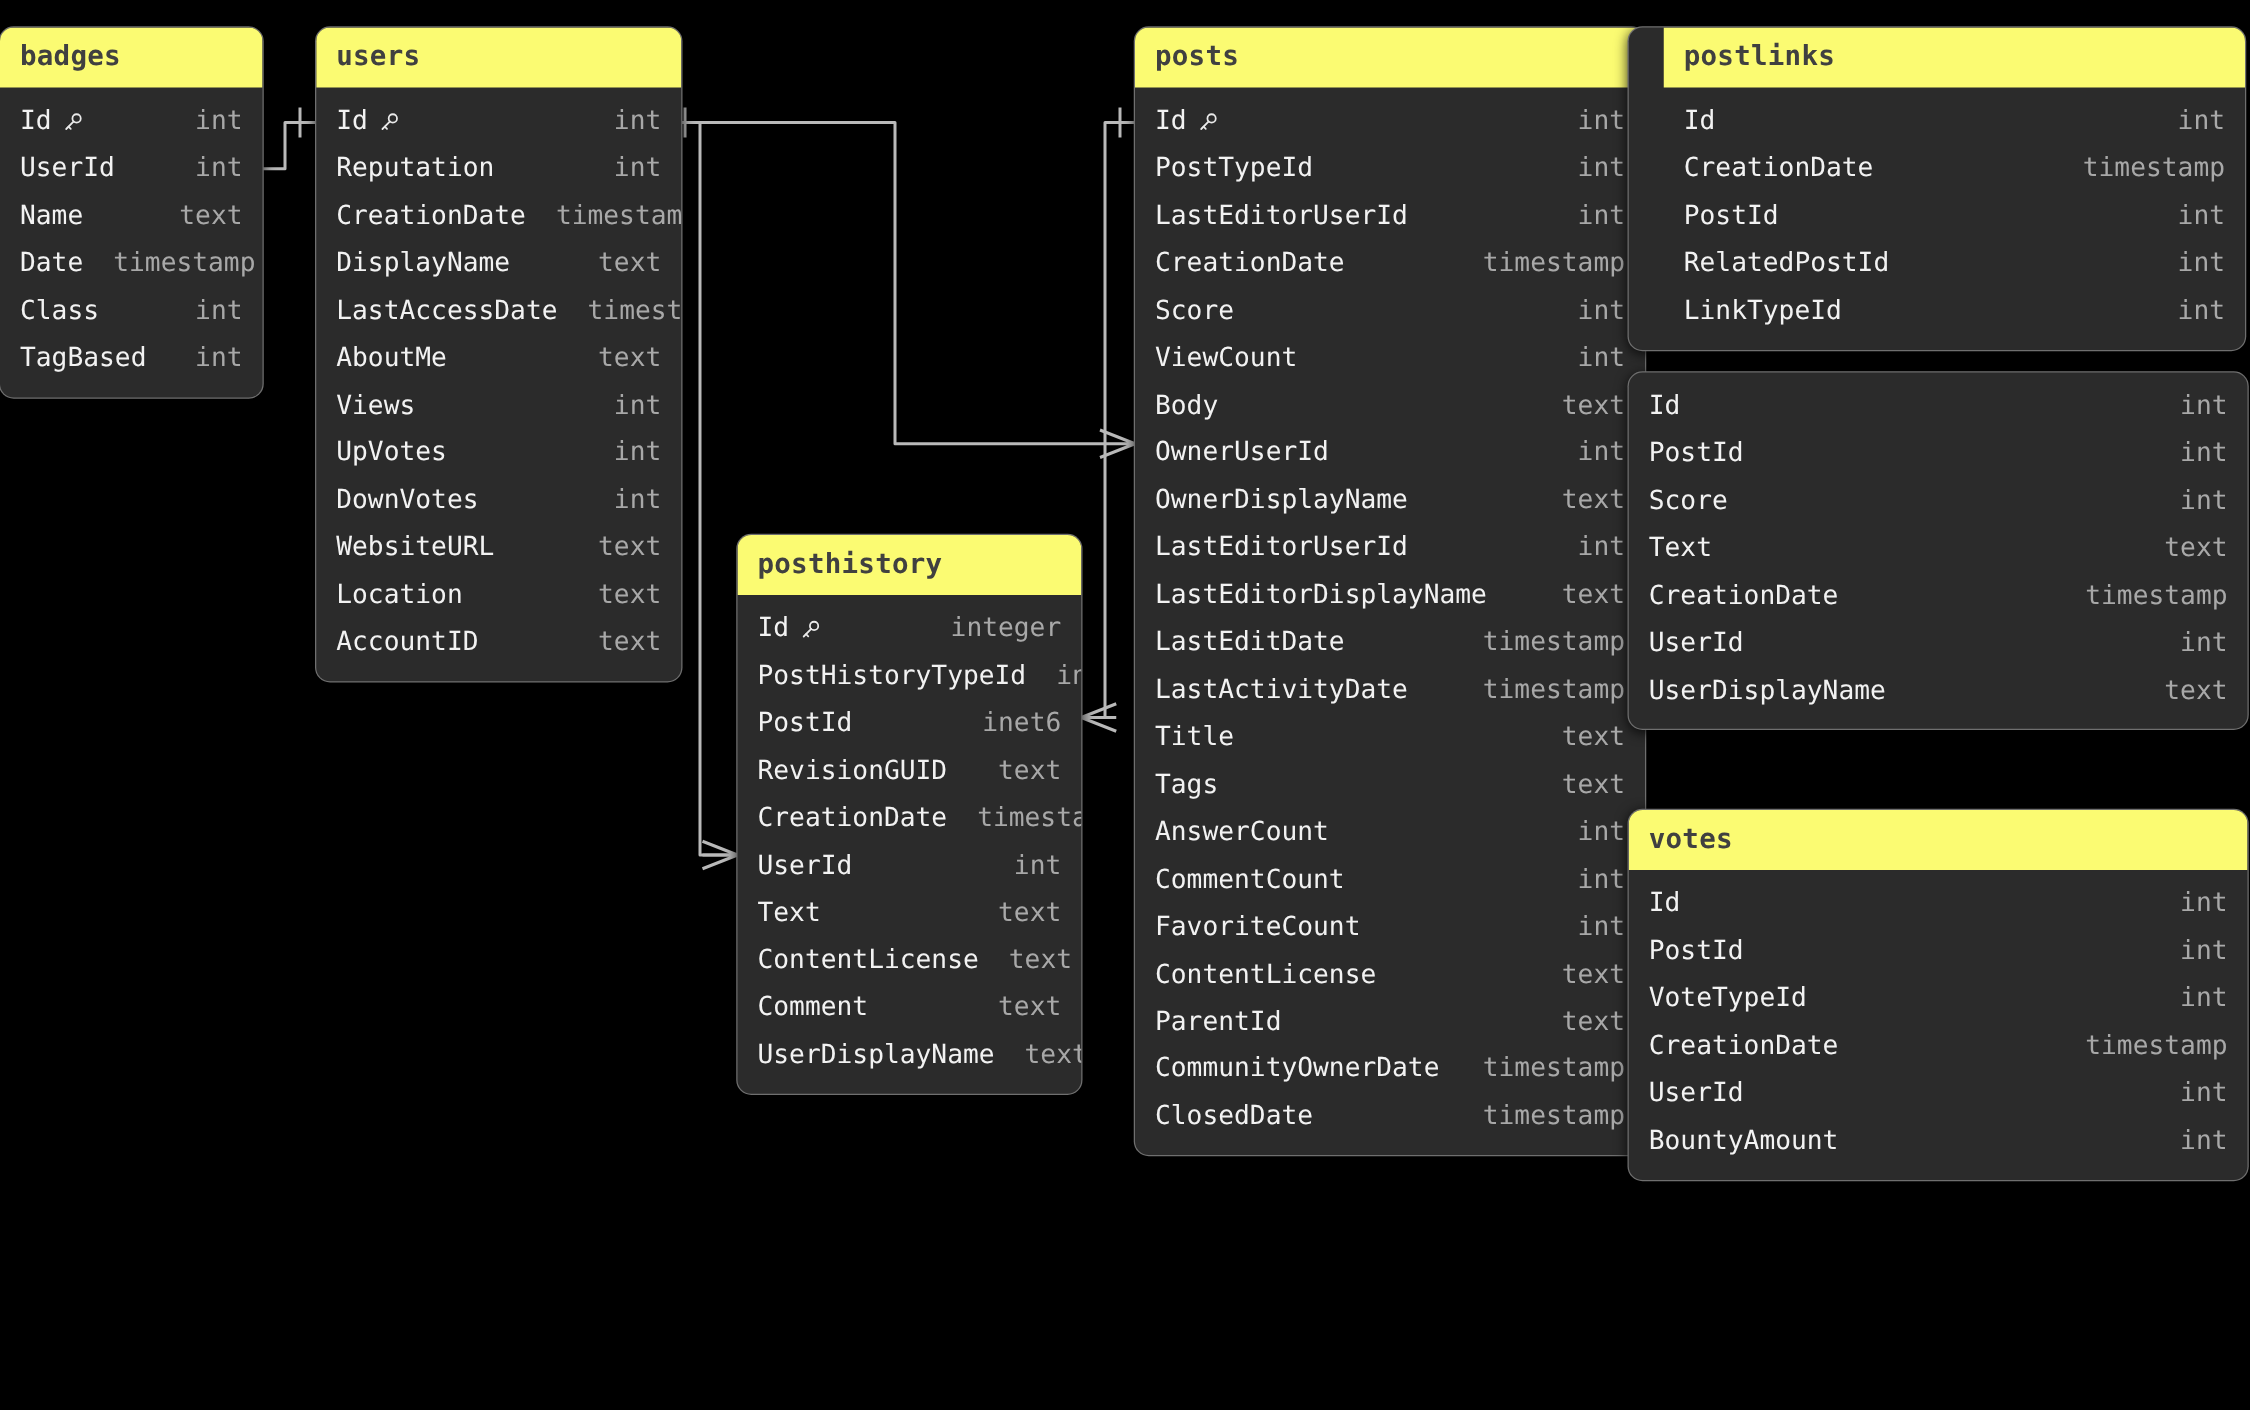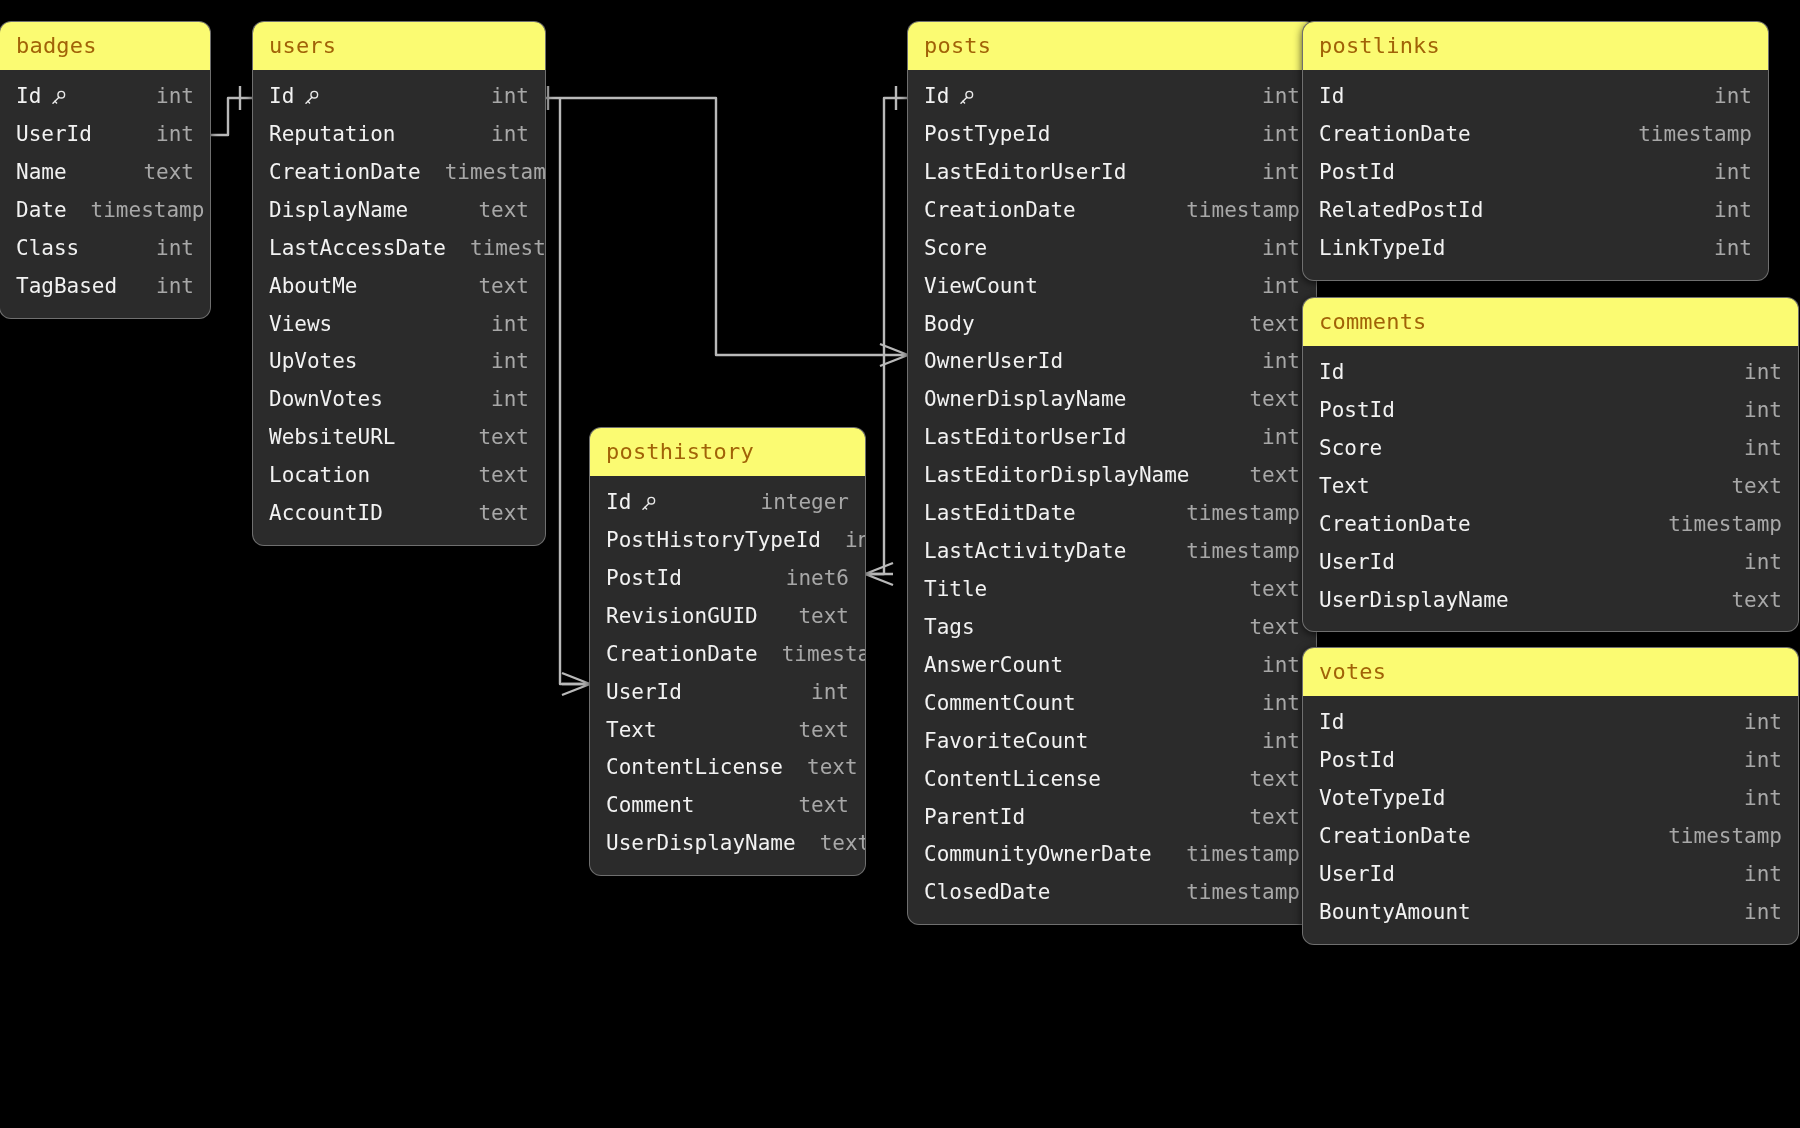--- a/index.html
+++ b/index.html
@@ -2,21 +2,21 @@
 <html><head>
 <meta charset="utf-8">
 <style>
   html,body{margin:0;padding:0;background:#000;}
   body{width:1800px;height:1128px;position:relative;overflow:hidden;
        font-family:"DejaVu Sans Mono","Liberation Mono",monospace;}
   #canvas{position:absolute;inset:0;width:1800px;height:1128px;}
   #links{position:absolute;left:0;top:0;width:1800px;height:1128px;pointer-events:none;z-index:1;}
   .table{position:absolute;z-index:2;border-radius:11px;background:#2b2b2b;
          box-shadow:0 0 0 1px #6f6f6f, 0 2px 10px rgba(0,0,0,.85);overflow:hidden;}
-  .thead{background:#fbfb72;color:#a16207;font-weight:normal;font-size:22px;
+  .thead{background:#fbfb72;color:#404040;font-weight:bold;font-size:22px;
          padding:13px 16px 13px 16px;letter-spacing:.2px;line-height:1;}
   .tbody{padding:8px 0 12px 0;}
   .row{display:flex;align-items:baseline;justify-content:space-between;
        padding:5px 16px;font-size:21px;line-height:1.33;white-space:nowrap;}
   .fname{color:#f2f2f2;display:flex;align-items:center;gap:8px;}
   .ftype{color:#a8a8a8;padding-left:24px;}
   .key{display:inline-block;color:#e9e9e9;font-size:19px;transform:translateY(1px);}
   .key svg{display:block;}
 </style>
 </head>
@@ -415,21 +415,21 @@
             <span class="ftype">timestamp</span>
           </div>
           <div class="row">
             <span class="fname">
               <span>ClosedDate</span>
             </span>
             <span class="ftype">timestamp</span>
           </div>
         </div>
       </div>
-      <div class="table" style="left: 1303px; top: 22px; width: 465px;">
+      <div class="table" style="left: 1303px; top: 22px; width: 465px; padding-left: 28px;">
         <div class="thead">postlinks</div>
         <div class="tbody">
           <div class="row">
             <span class="fname">
               <span>Id</span>
             </span>
             <span class="ftype">int</span>
           </div>
           <div class="row">
             <span class="fname">
@@ -451,21 +451,20 @@
           </div>
           <div class="row">
             <span class="fname">
               <span>LinkTypeId</span>
             </span>
             <span class="ftype">int</span>
           </div>
         </div>
       </div>
       <div class="table" style="left: 1303px; top: 298px; width: 495px;">
-        <div class="thead">comments</div>
         <div class="tbody">
           <div class="row">
             <span class="fname">
               <span>Id</span>
             </span>
             <span class="ftype">int</span>
           </div>
           <div class="row">
             <span class="fname">
               <span>PostId</span>

